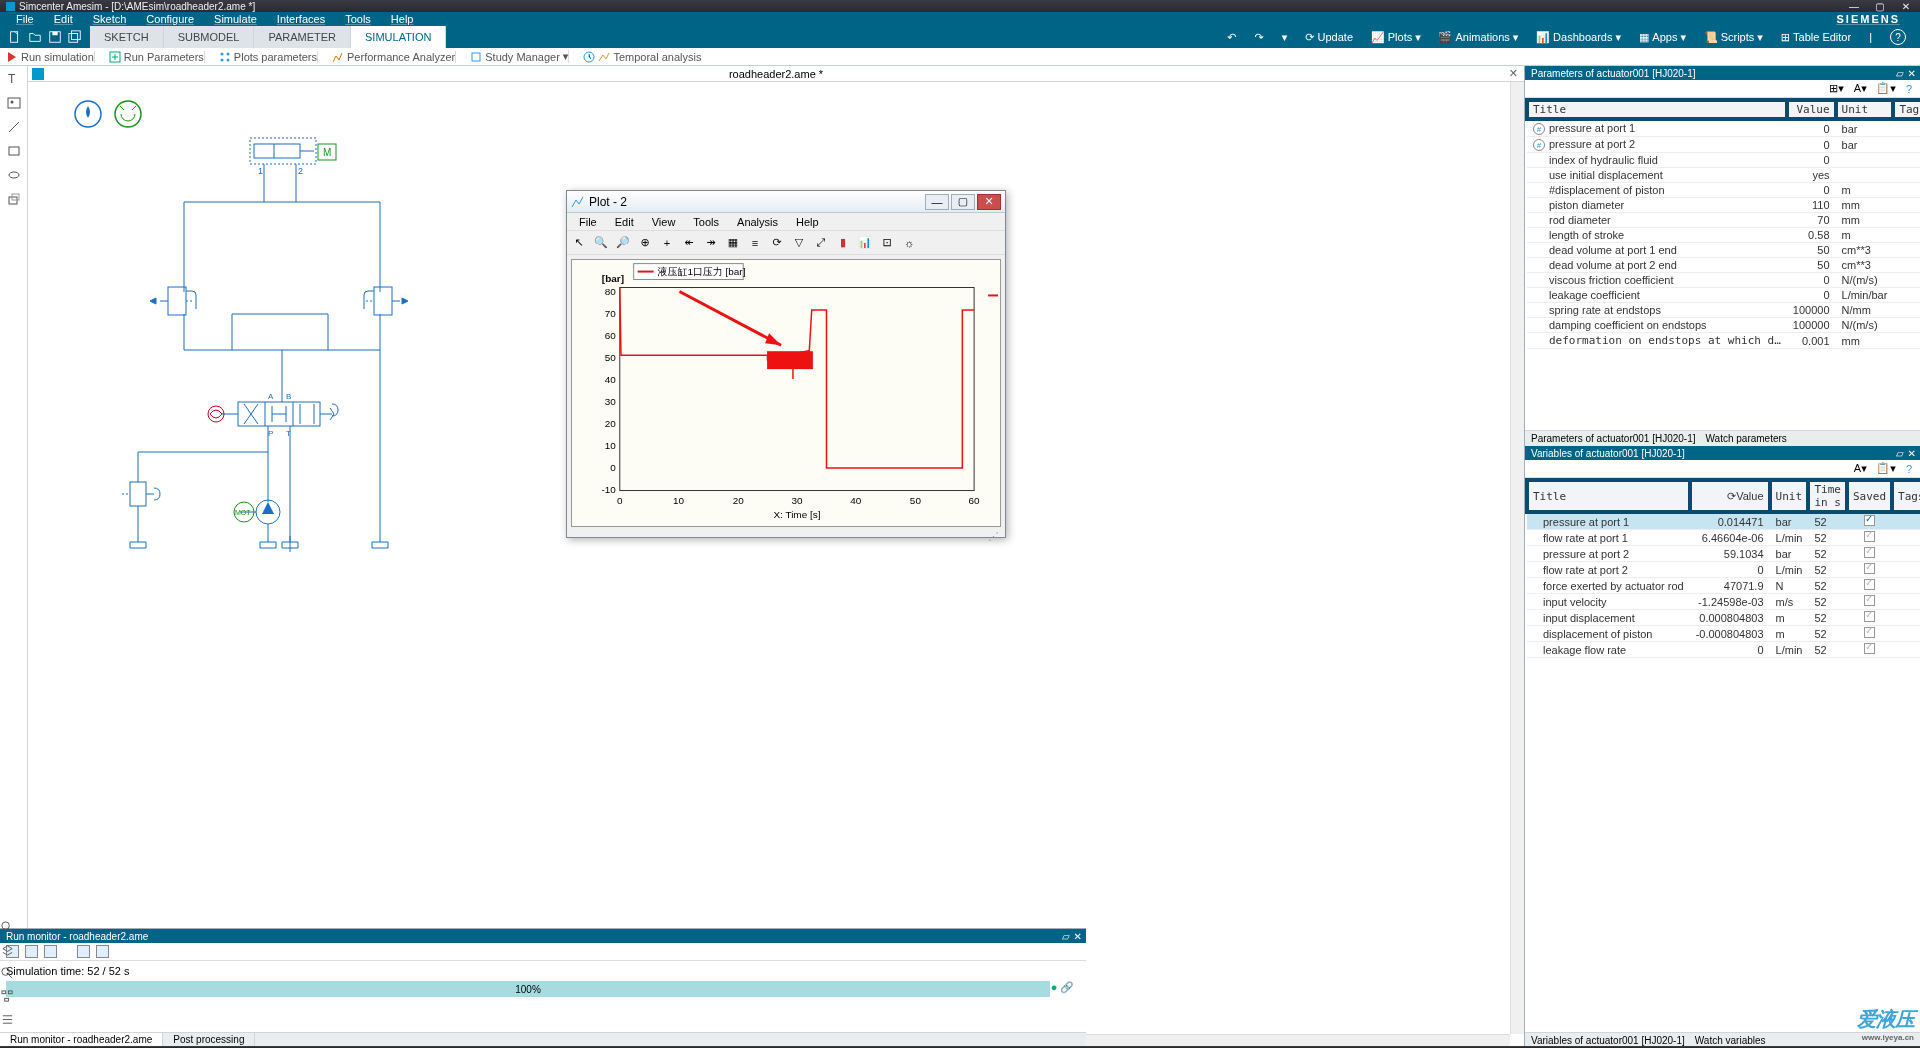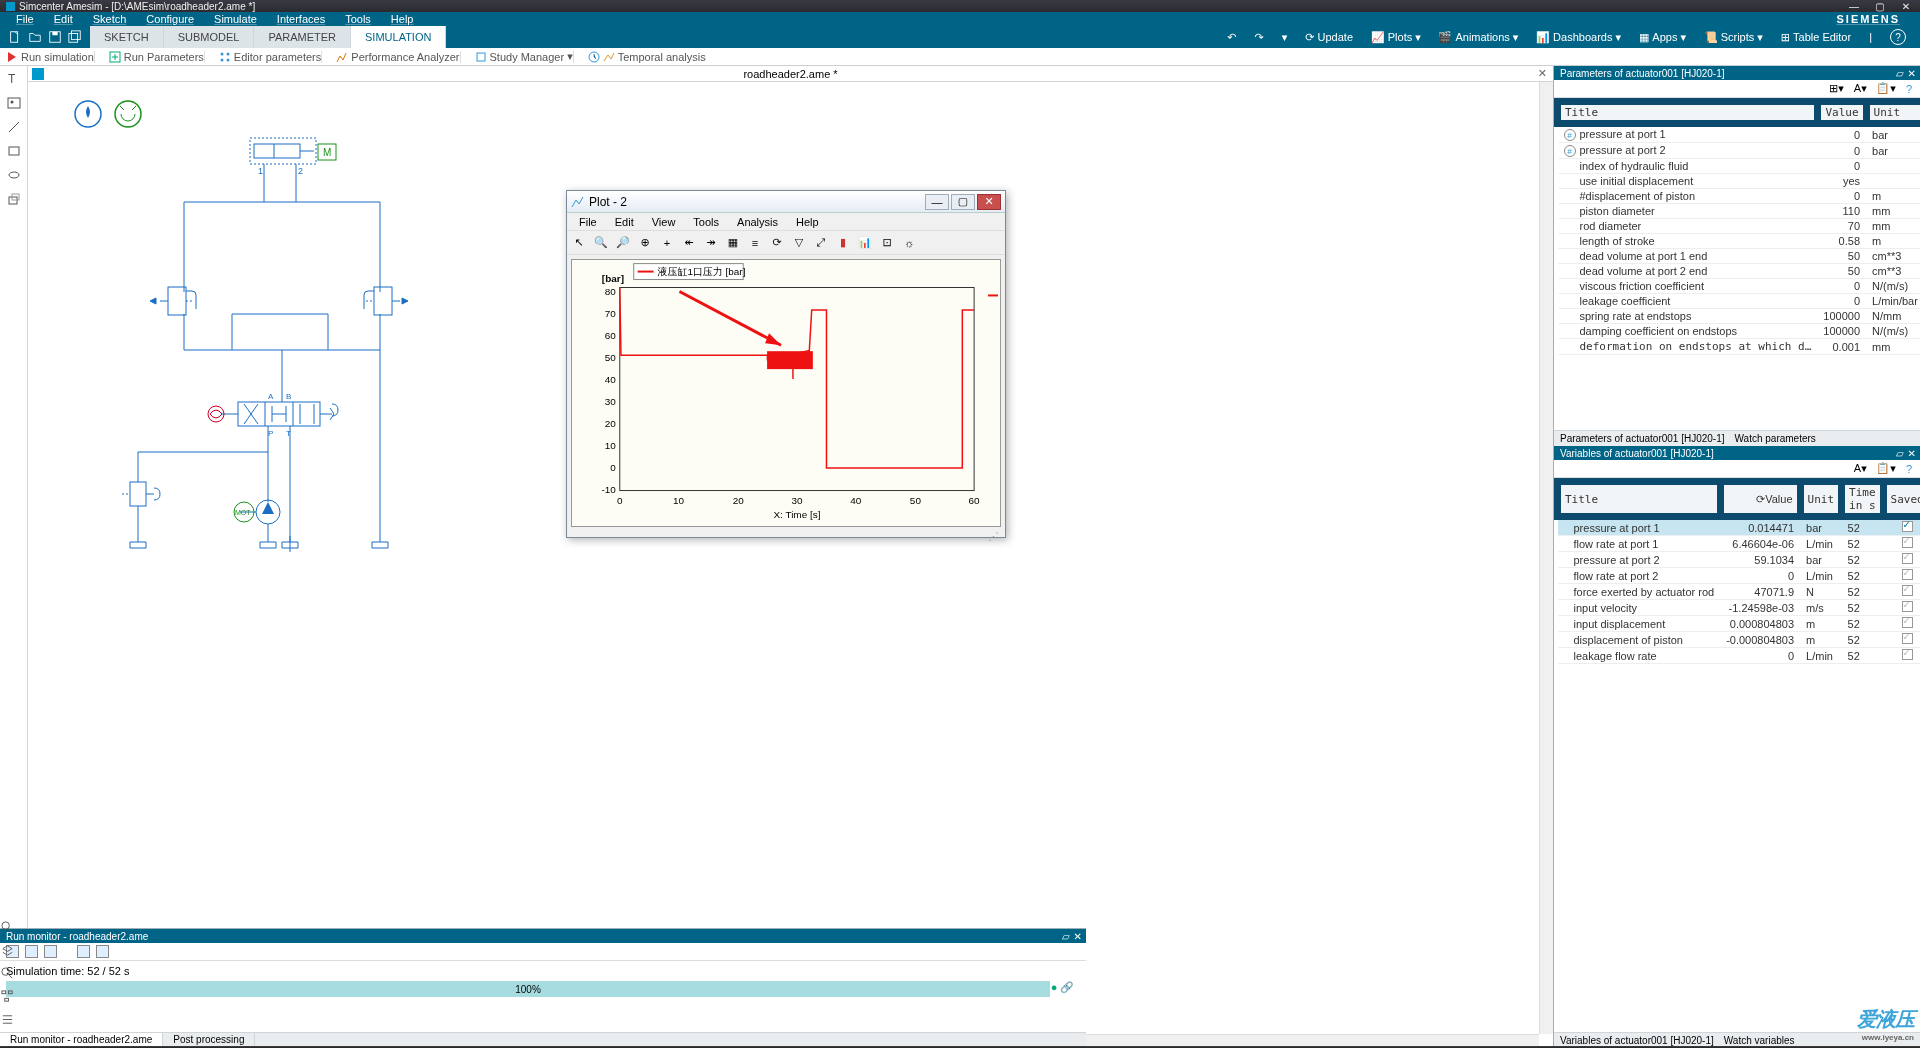--- a/index.html
+++ b/index.html
@@ -69,27 +69,27 @@
 .plot-title .wb { width:24px;height:16px;border:1px solid #a0acb8;background:#e8eef4;display:flex;align-items:center;justify-content:center;font-size:11px; }
 .plot-title .wb.close { background:#c94f4f;color:#fff;border-color:#a03030; }
 .plot-menu { height:18px;display:flex;align-items:center;gap:2px;padding-left:4px;font-size:11px;border-bottom:1px solid #ddd; }
 .plot-menu span { padding:1px 8px; }
 .plot-tb { height:24px;display:flex;align-items:center;gap:6px;padding-left:4px;border-bottom:1px solid #ddd; }
 .plot-tb .ptic { width:16px;height:16px;display:flex;align-items:center;justify-content:center; }
 .plot-area { position:relative;margin:4px;background:#fdfdf6;height:268px;border:1px solid #999; }
 .plot-foot{height:10px;display:flex;justify-content:flex-end;padding-right:6px;align-items:center;}
 
 
-.rightpanel { width:367px; display:flex; flex-direction:column; border-left:1px solid #9eb0b9; background:#fff; }
+.rightpanel { width:396px; display:flex; flex-direction:column; border-left:1px solid #9eb0b9; background:#fff; }
 .panel { display:flex;flex-direction:column; }
 .panel-title { height:14px;background:#006487;color:#fff;font-family:Consolas,monospace;font-size:10px;display:flex;align-items:center;padding-left:6px; }
 .panel-title .pctrl { margin-left:auto;display:flex;gap:4px;margin-right:4px; }
 .panel-tb { height:18px;border-bottom:1px solid #ddd;display:flex;justify-content:flex-end;align-items:center;gap:10px;padding-right:8px; }
 .ptable { width:100%;border-collapse:collapse;font-size:11px; }
-.ptable th { background:#f2f5f7;border:7px solid #0c4a6e;padding:1px 4px;text-align:left;font-weight:normal;color:#333;font-family:Consolas,monospace; }
+.ptable th { background:#f2f5f7;border:4px solid #0c4a6e;padding:1px 4px;text-align:left;font-weight:normal;color:#333;font-family:Consolas,monospace; }
 .ptable td { border-bottom:1px solid #eceff1;padding:1px 6px;color:#333;white-space:nowrap;overflow:hidden; }
 .ptable td.val { text-align:right; }
 .ptable tr.sel td { background:#c7e5f0; }
 .panel-status { height:16px;background:#e9edef;border-top:1px solid #cfd5d8;font-family:Consolas,monospace;font-size:10px;display:flex;align-items:center;padding-left:6px; }
 .panel-status span{padding-right:10px;}
 .chk { width:11px;height:11px;border:1px solid #999;display:inline-block;background:#fff;position:relative; }
 .chk.on::after { content:"✓";position:absolute;top:-3px;left:0;font-size:10px;color:#0077aa; }
 .chk.dim::after { content:"✓";position:absolute;top:-3px;left:0;font-size:10px;color:#bbb; }
 
 
@@ -183,21 +183,21 @@
       </svg>
       <span>Run Parameters</span>
     </div>
   <div class="grp">
       <svg viewBox="0 0 12 12">
         <circle cx="3" cy="3" r="1.5" fill="#39d"></circle>
         <circle cx="9" cy="3" r="1.5" fill="#39d"></circle>
         <circle cx="3" cy="9" r="1.5" fill="#39d"></circle>
         <circle cx="9" cy="9" r="1.5" fill="#39d"></circle>
       </svg>
-      <span>Editor parameters</span>
+      <span>Plots parameters</span>
     </div>
   <div class="grp">
       <svg viewBox="0 0 12 12">
         <path d="M1 11L4 5l3 4 3-7" fill="none" stroke="#d70"></path>
       </svg>
       <span>Performance Analyzer</span>
     </div>
   <div class="grp"><svg viewBox="0 0 12 12">
         <rect x="2" y="2" width="8" height="8" fill="none" stroke="#39d"></rect>
       </svg><span>Study Manager</span> ▾</div>

